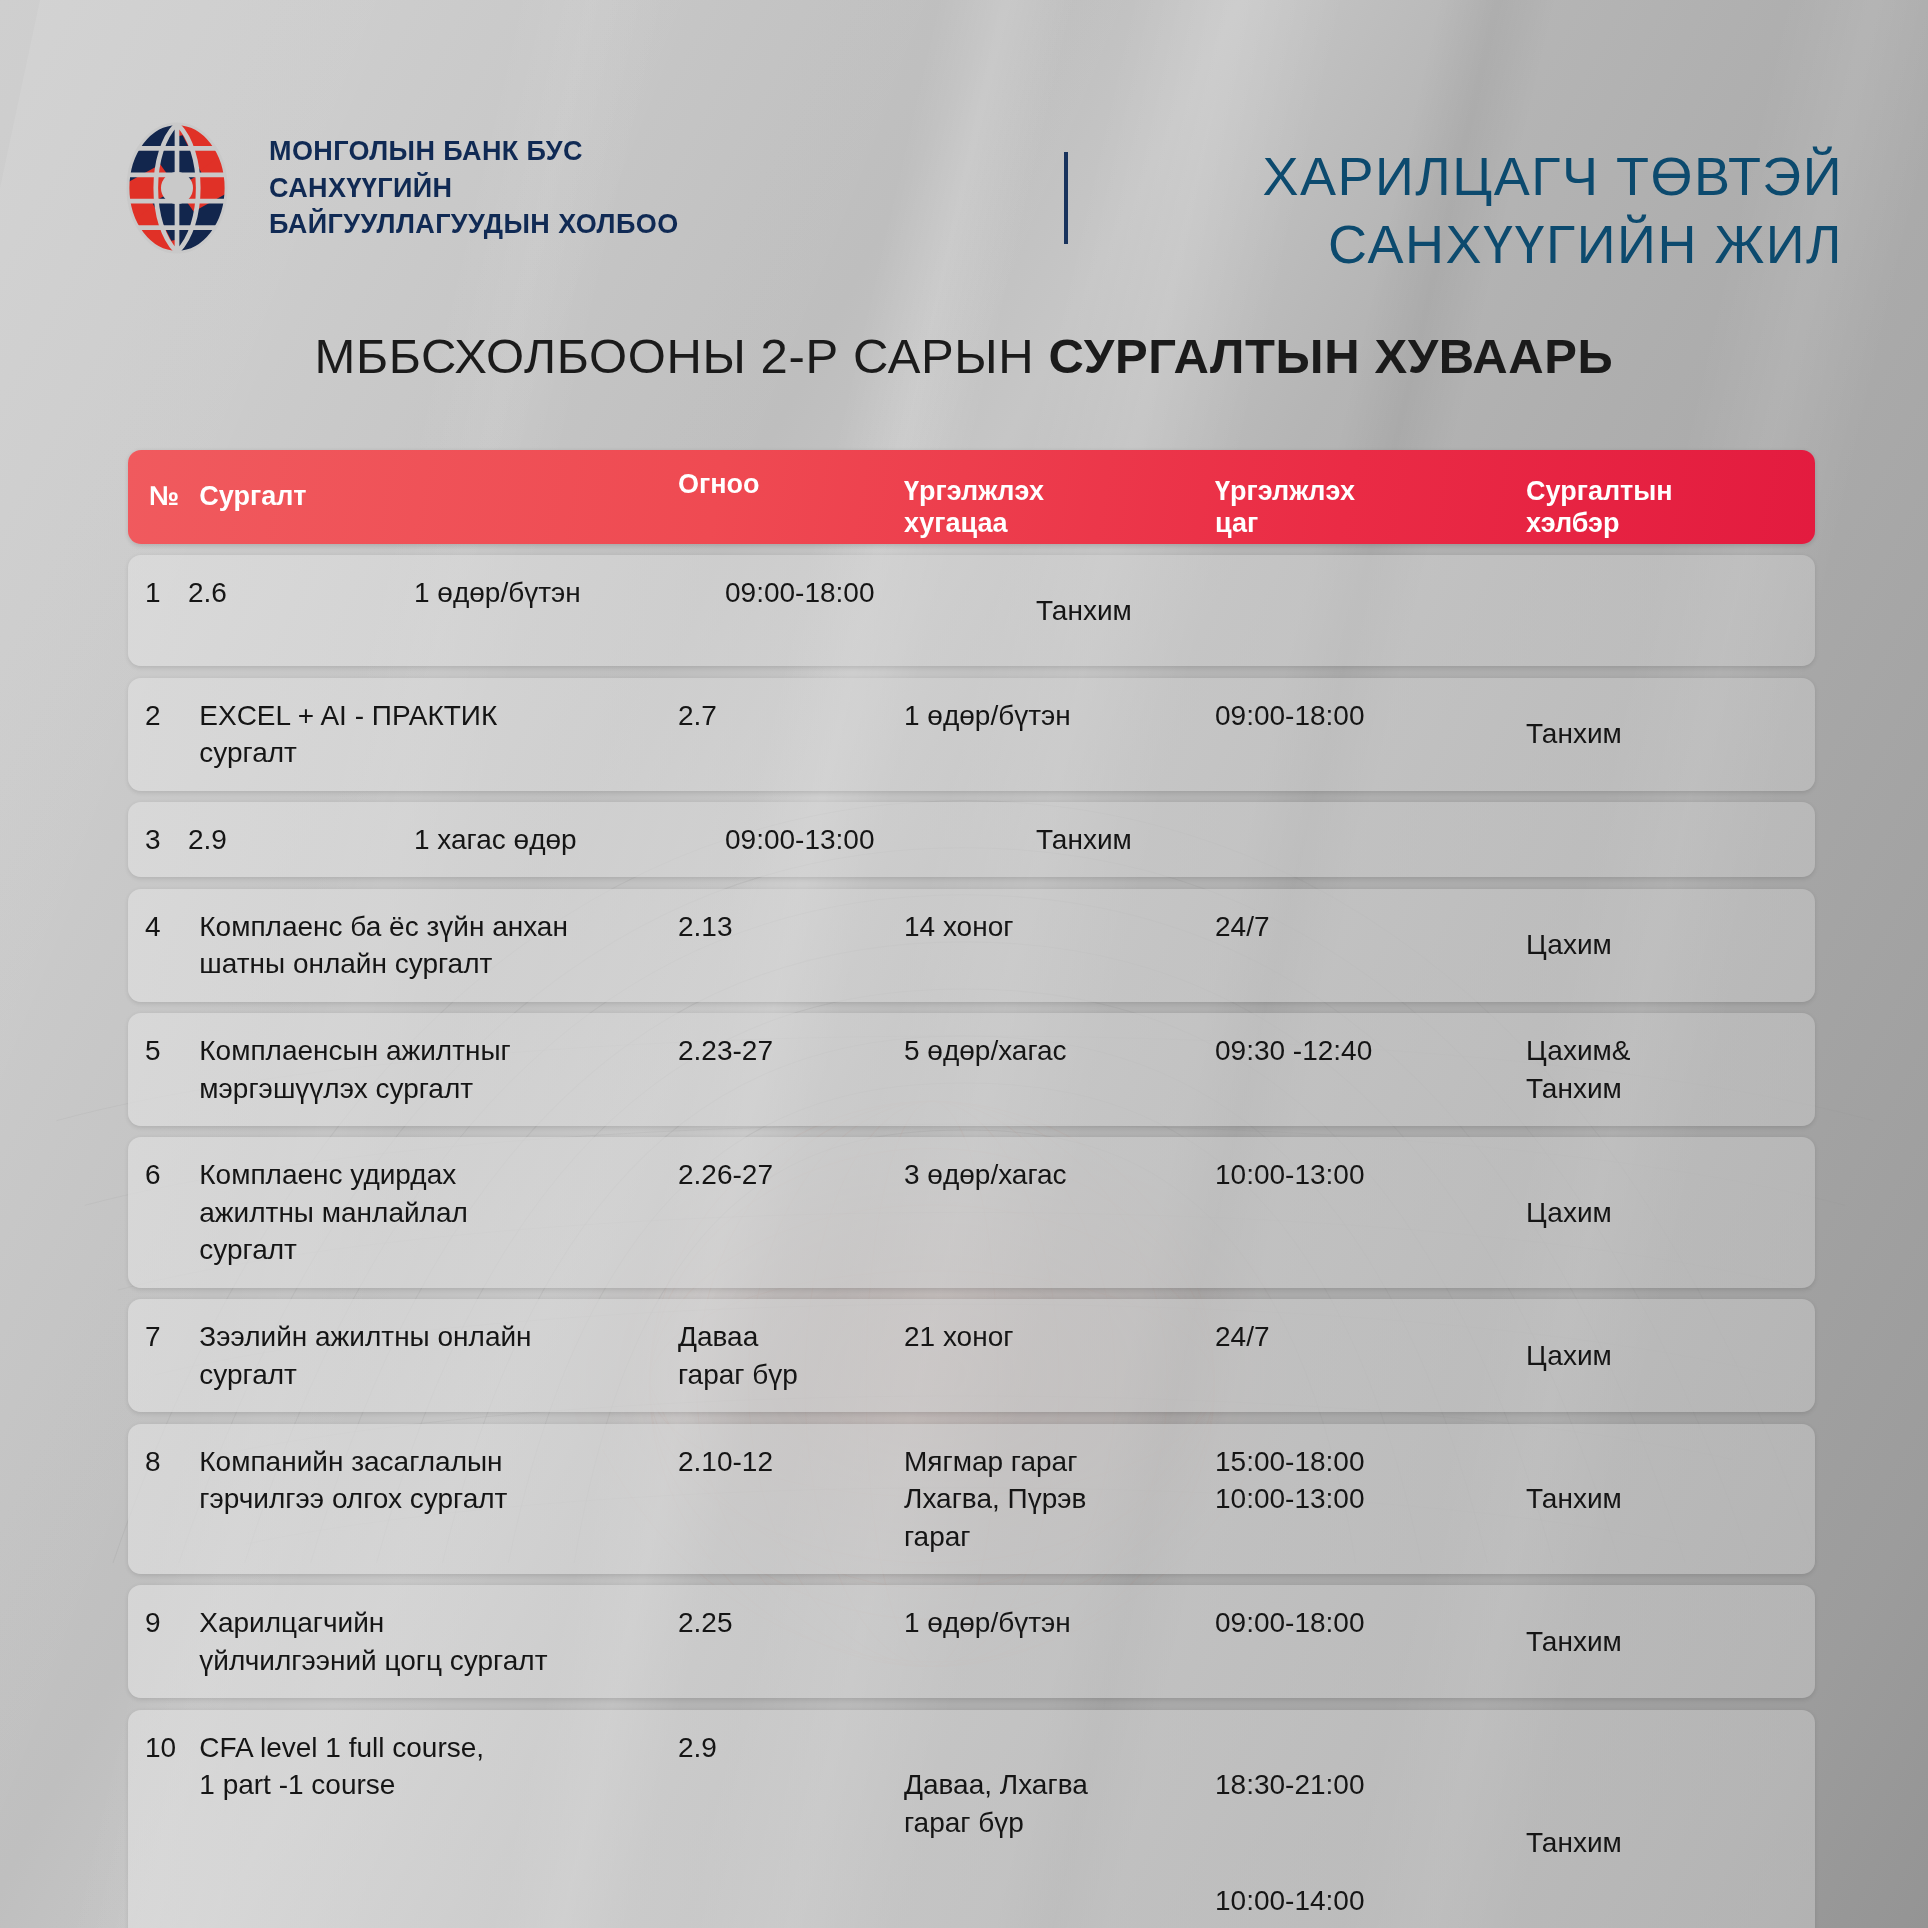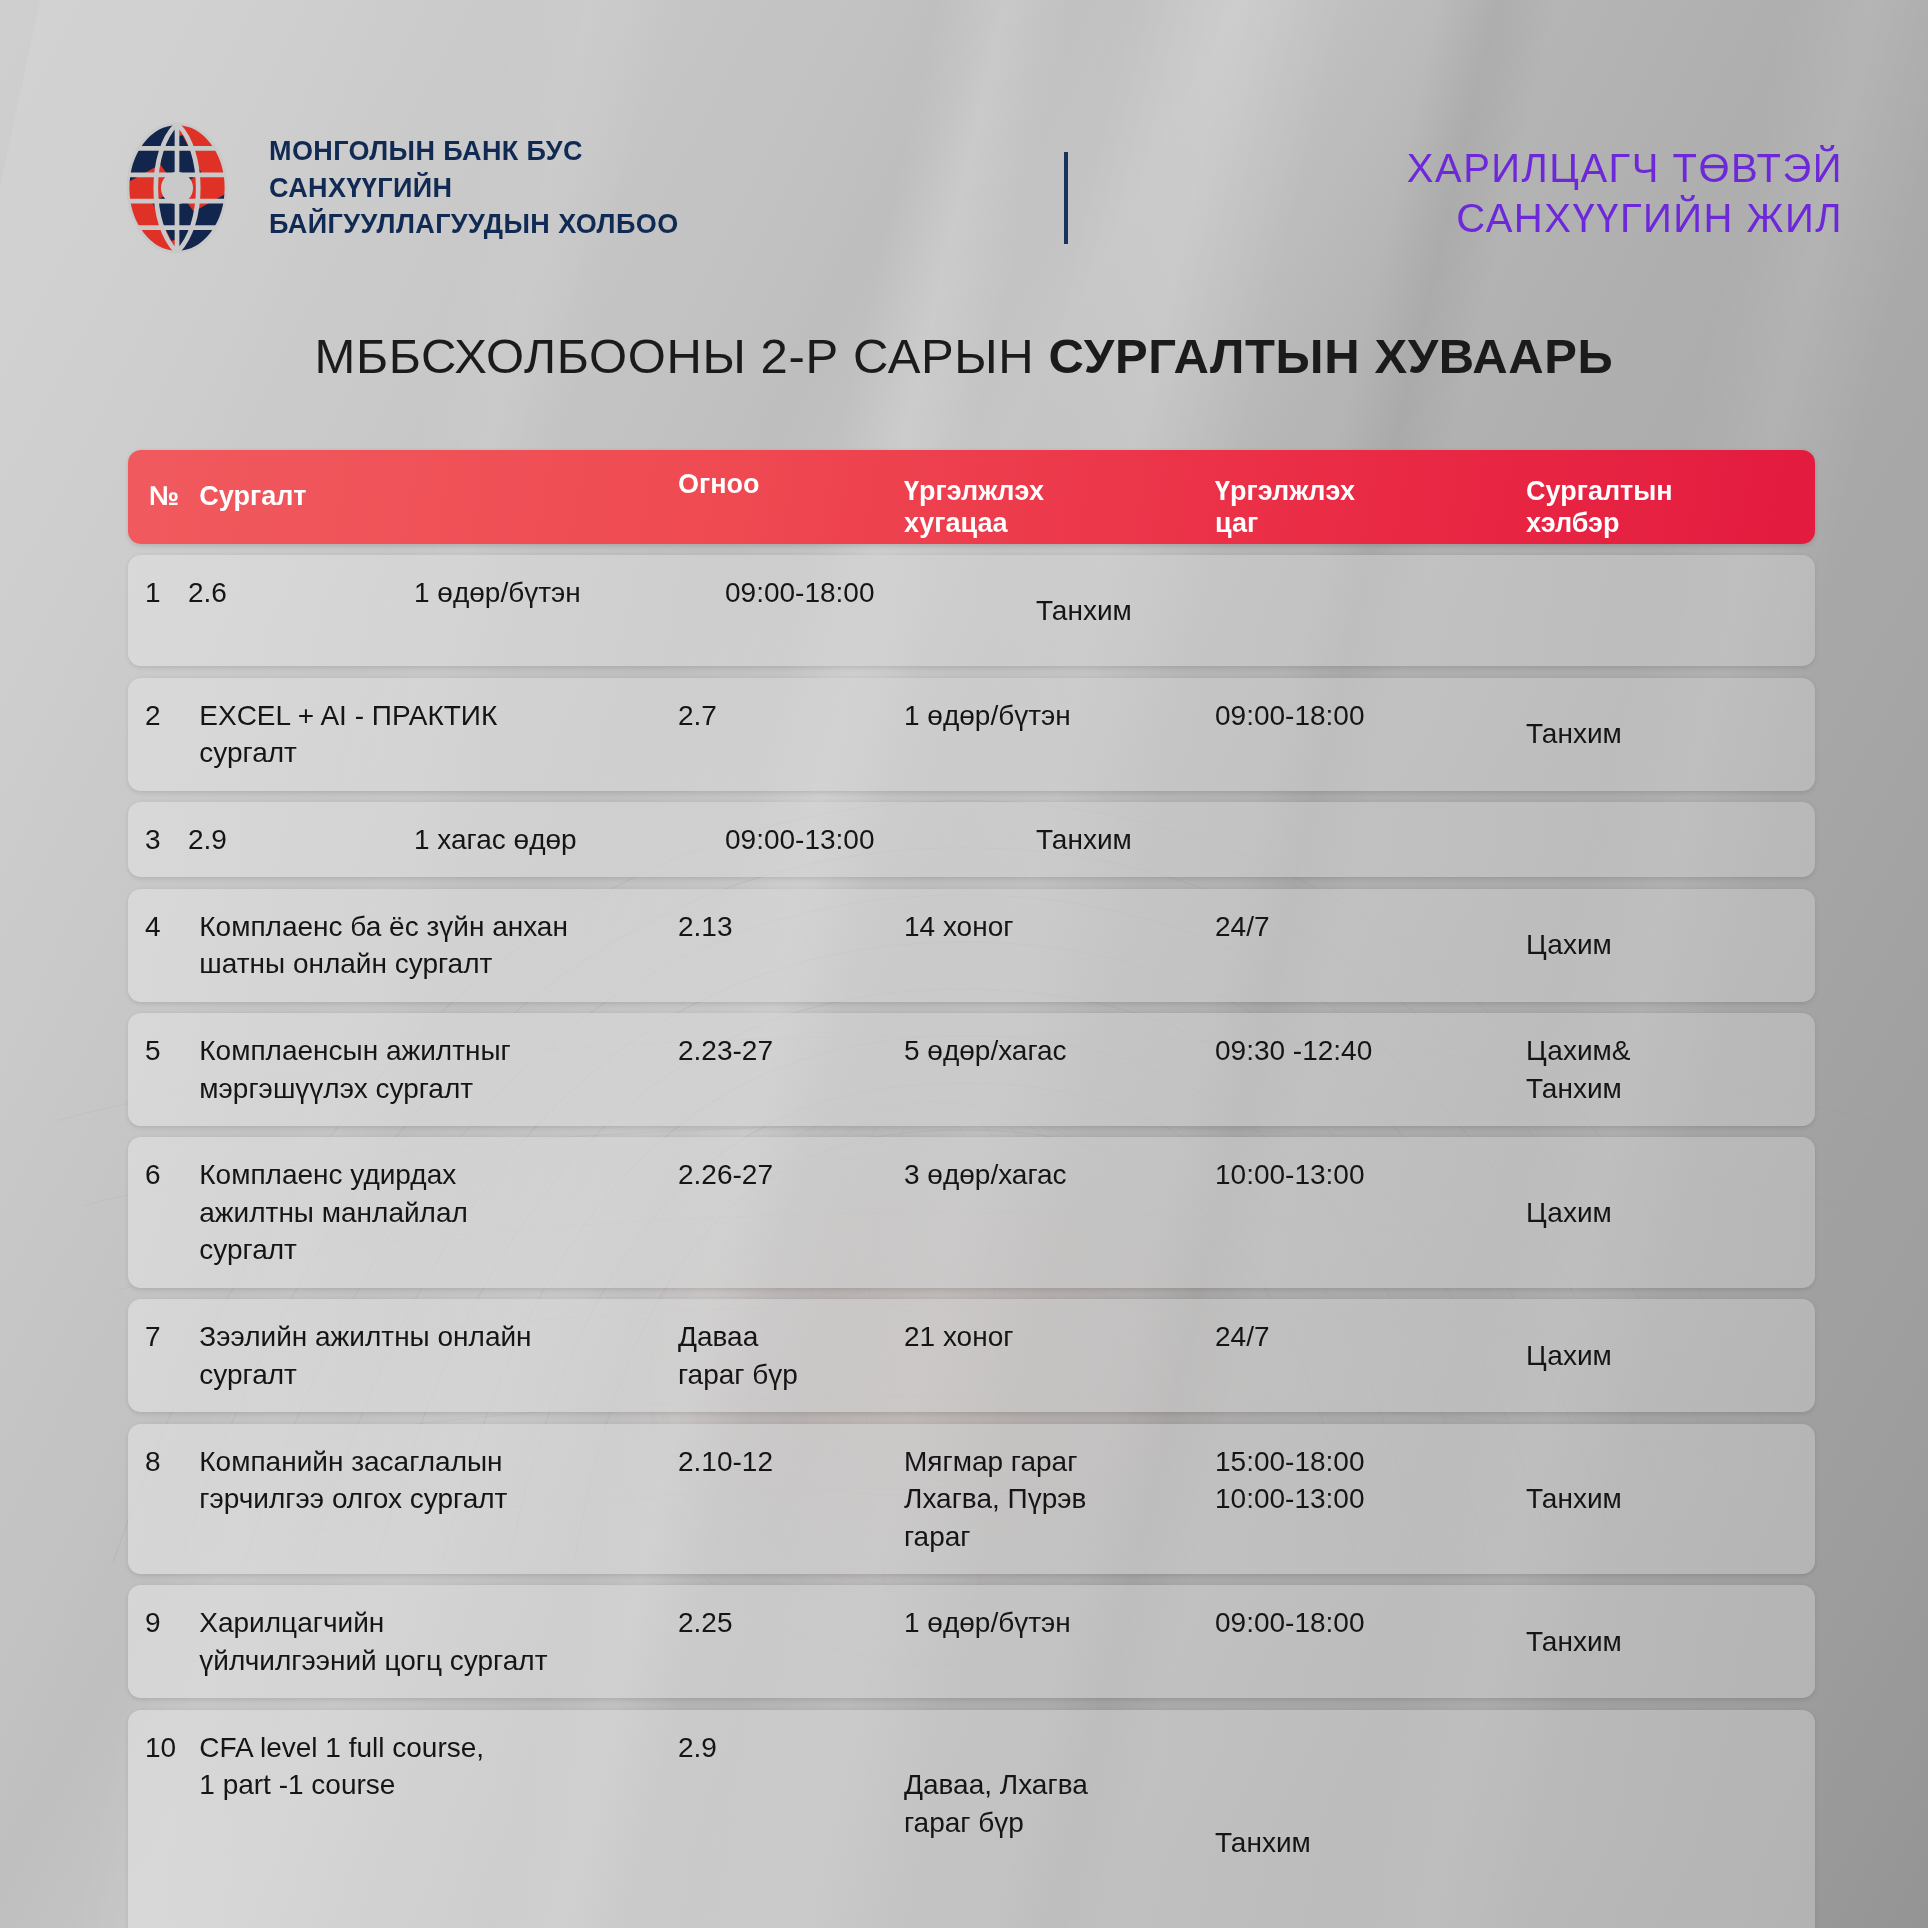--- a/index.html
+++ b/index.html
@@ -107,24 +107,24 @@
     position: absolute;
     left: 1064px; top: 143px;
     width: 3.8px; height: 92px;
     background: #18335d;
   }
 
   .header-tagline {
     position: absolute;
     right: 85px; top: 134px;
     text-align: right;
-    font-size: 40px;
+    font-size: 54px;
     line-height: 1.25;
     letter-spacing: 1.5px;
-    color: #6d28d9;
+    color: #0c4a6e;
     white-space: pre-line;
   }
 
   
   .page-title {
     position: absolute;
     left: 0; top: 328px;
     width: 1928px;
     text-align: center;
     font-size: 49px;
@@ -425,18 +425,23 @@
       <div class="cell c-num cell-num">10</div>
       <div class="cell c-name">CFA level 1 full course,
 1 part -1 course</div>
       <div class="cell c-date">2.9</div>
       <div class="cell c-dur stack-gap">
         <span>Даваа, Лхагва
 гараг бүр</span>
         <span class="gap"></span>
         
       </div>
+      <div class="cell c-time stack-gap">
+        <span>18:30-21:00</span>
+        <span class="gap"></span>
+        <span>10:00-14:00</span>
+      </div>
       <div class="cell c-form cell-form">Танхим</div>
     </div>
 
   </div>
 </div>
 
 
 </body></html>

